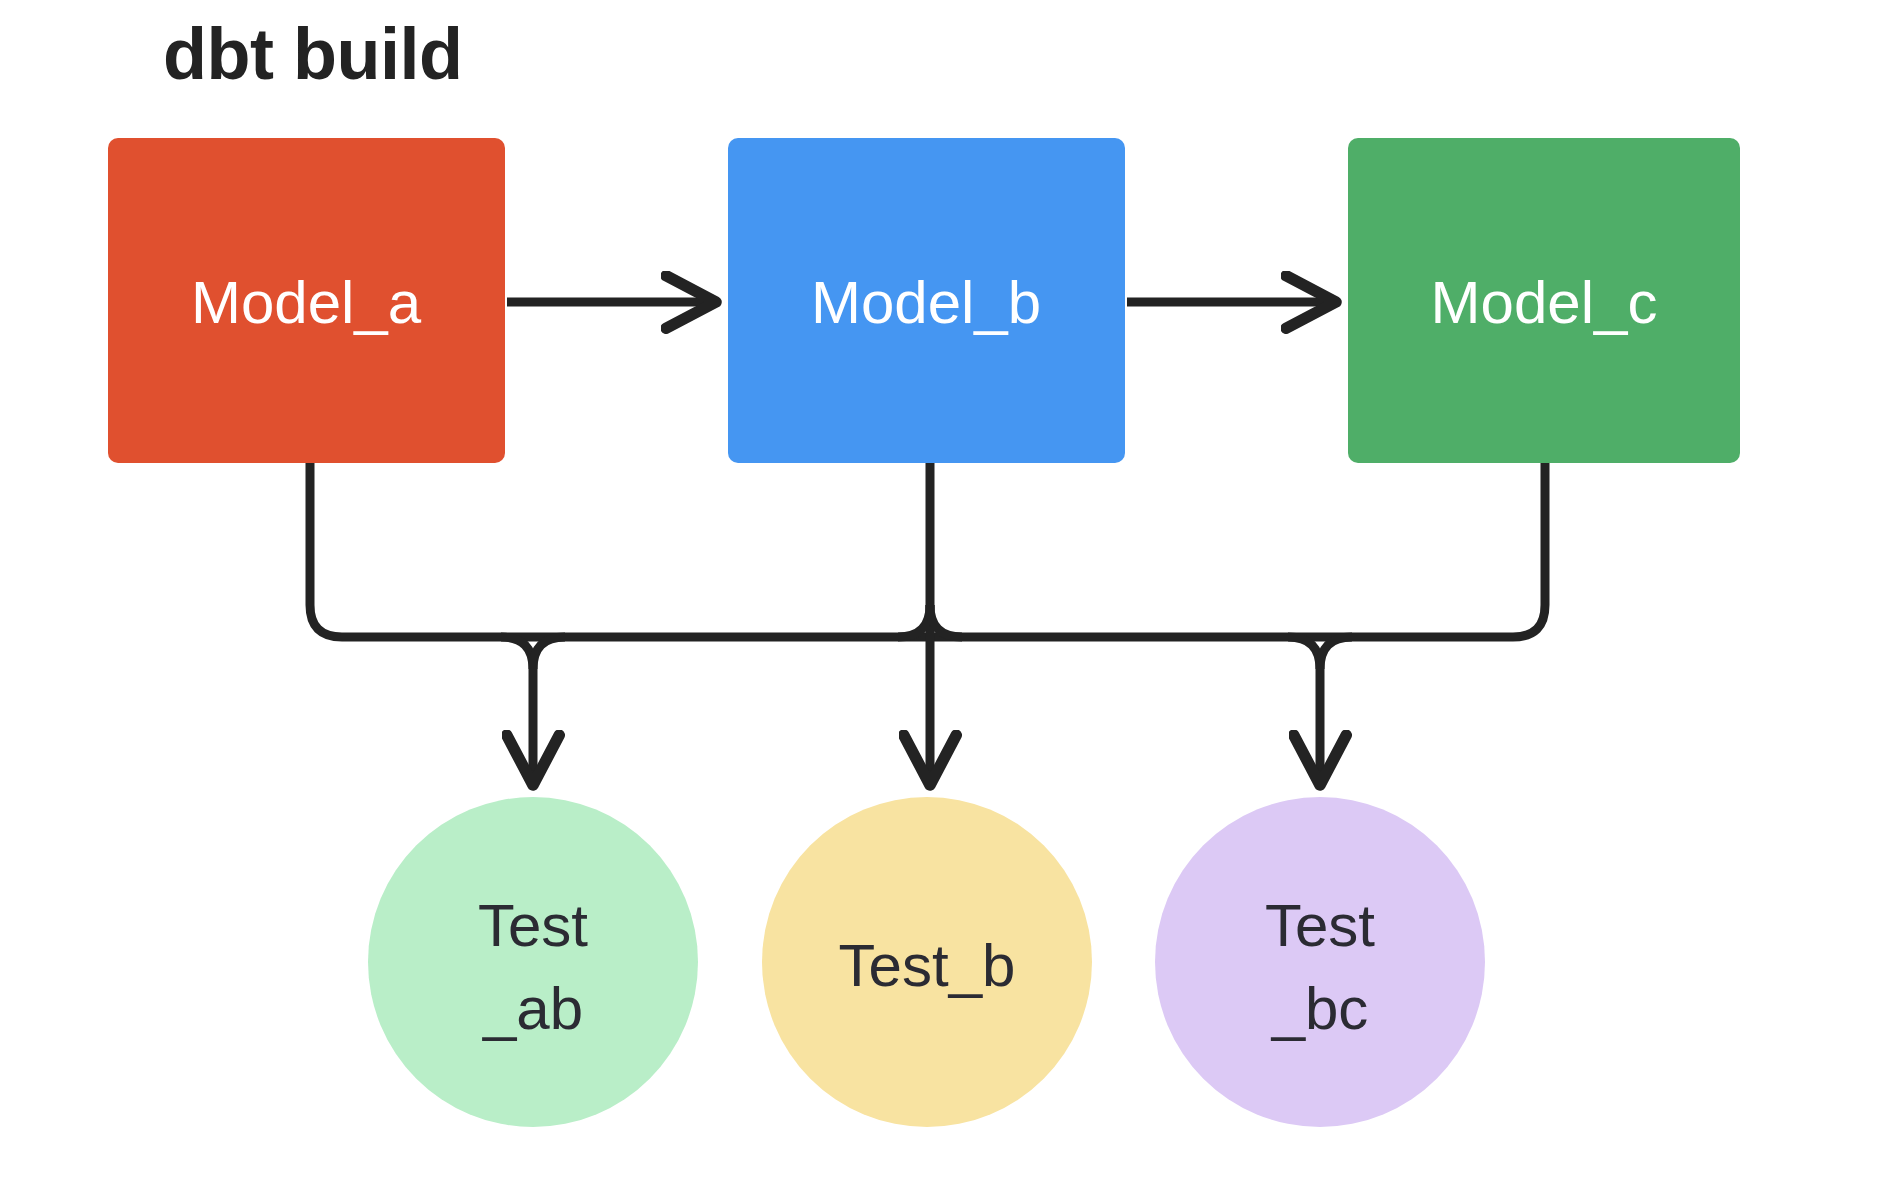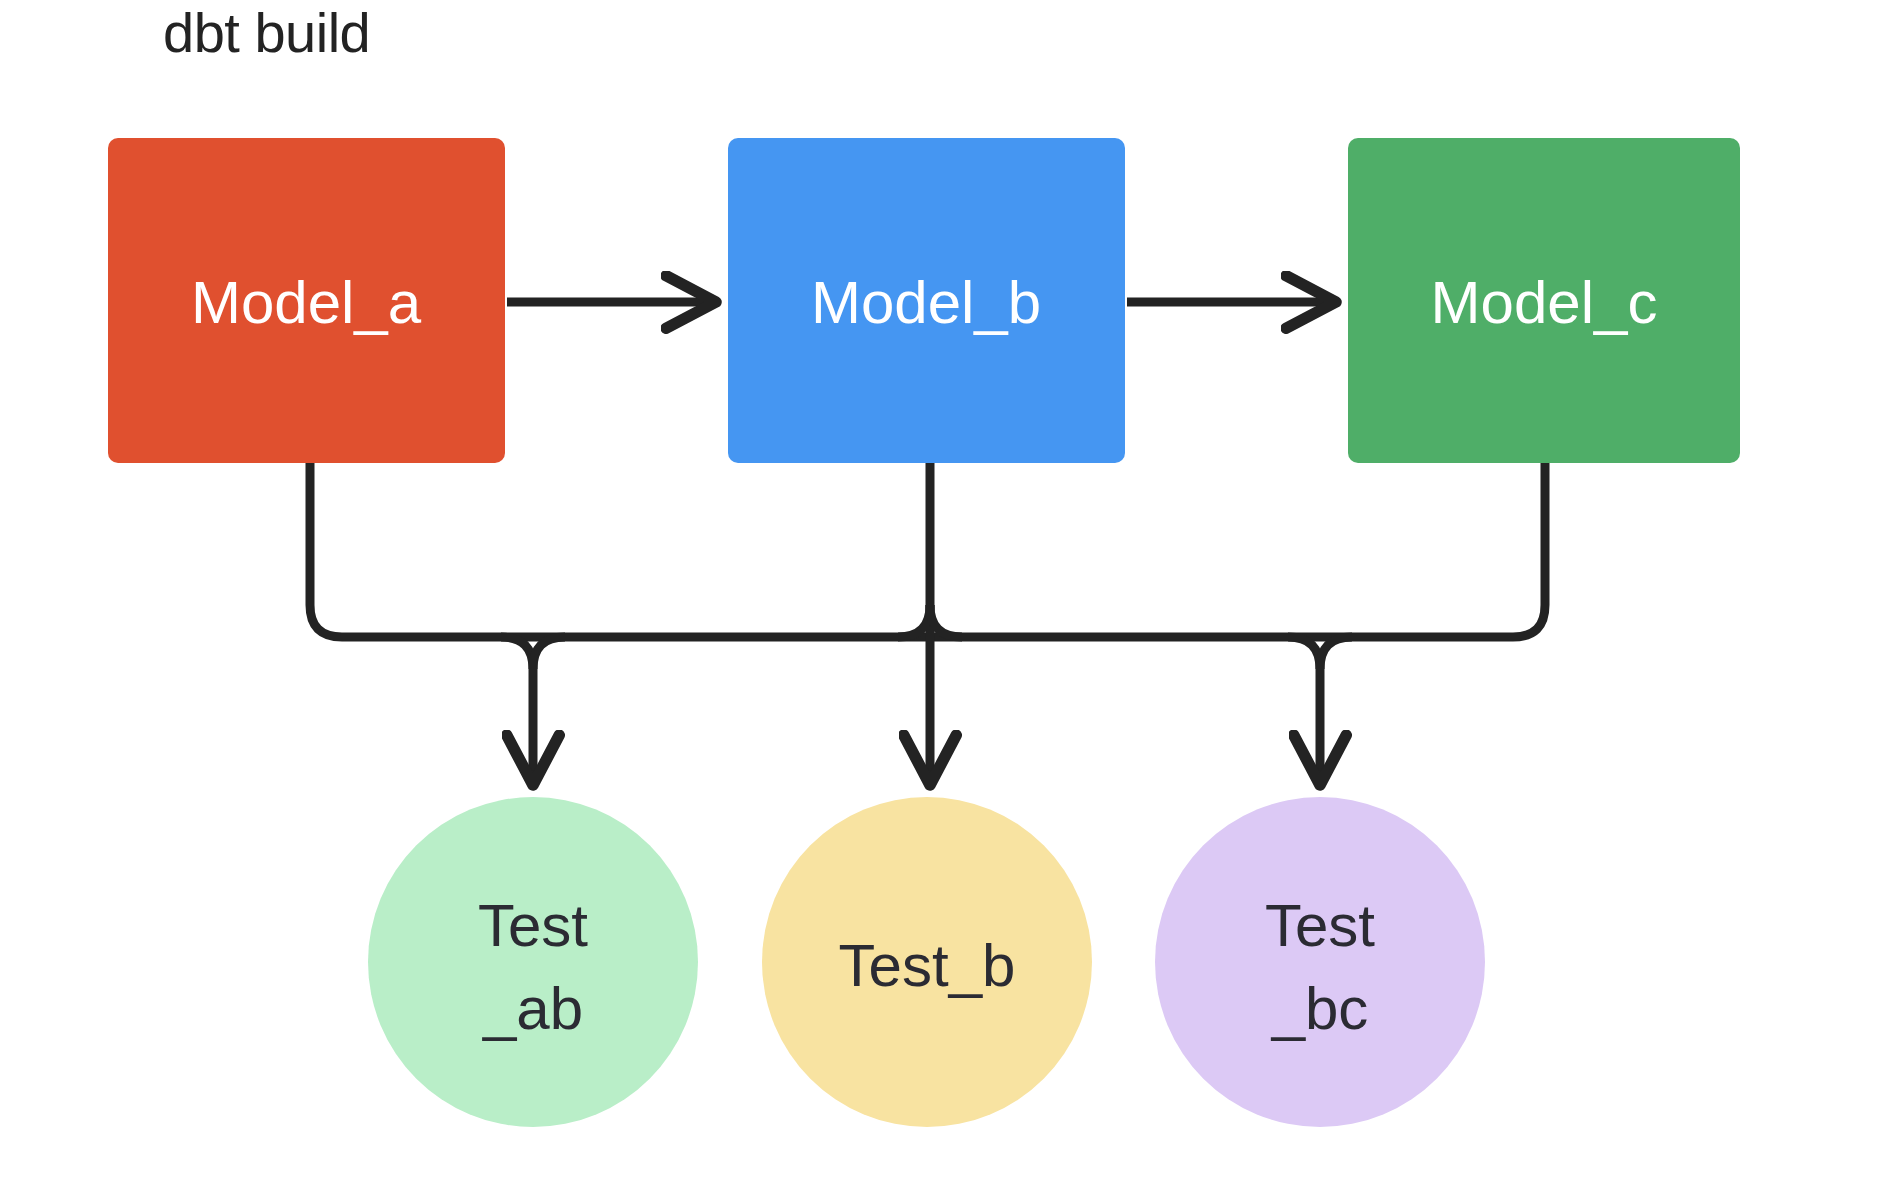--- a/index.html
+++ b/index.html
@@ -21,23 +21,23 @@
   #diagram-svg {
     position: absolute;
     left: 0;
     top: 0;
     width: 1880px;
     height: 1186px;
   }
   .diagram-title {
     position: absolute;
     left: 163px;
-    top: 0;
-    font-size: 56px;
-    font-weight: 400;
+    top: 13px;
+    font-size: 72px;
+    font-weight: 700;
     color: #232323;
     letter-spacing: -0.5px;
     white-space: nowrap;
   }
   .node-label {
     font-family: "Liberation Sans", sans-serif;
     font-size: 60px;
     font-weight: 400;
   }
   .model-label {

